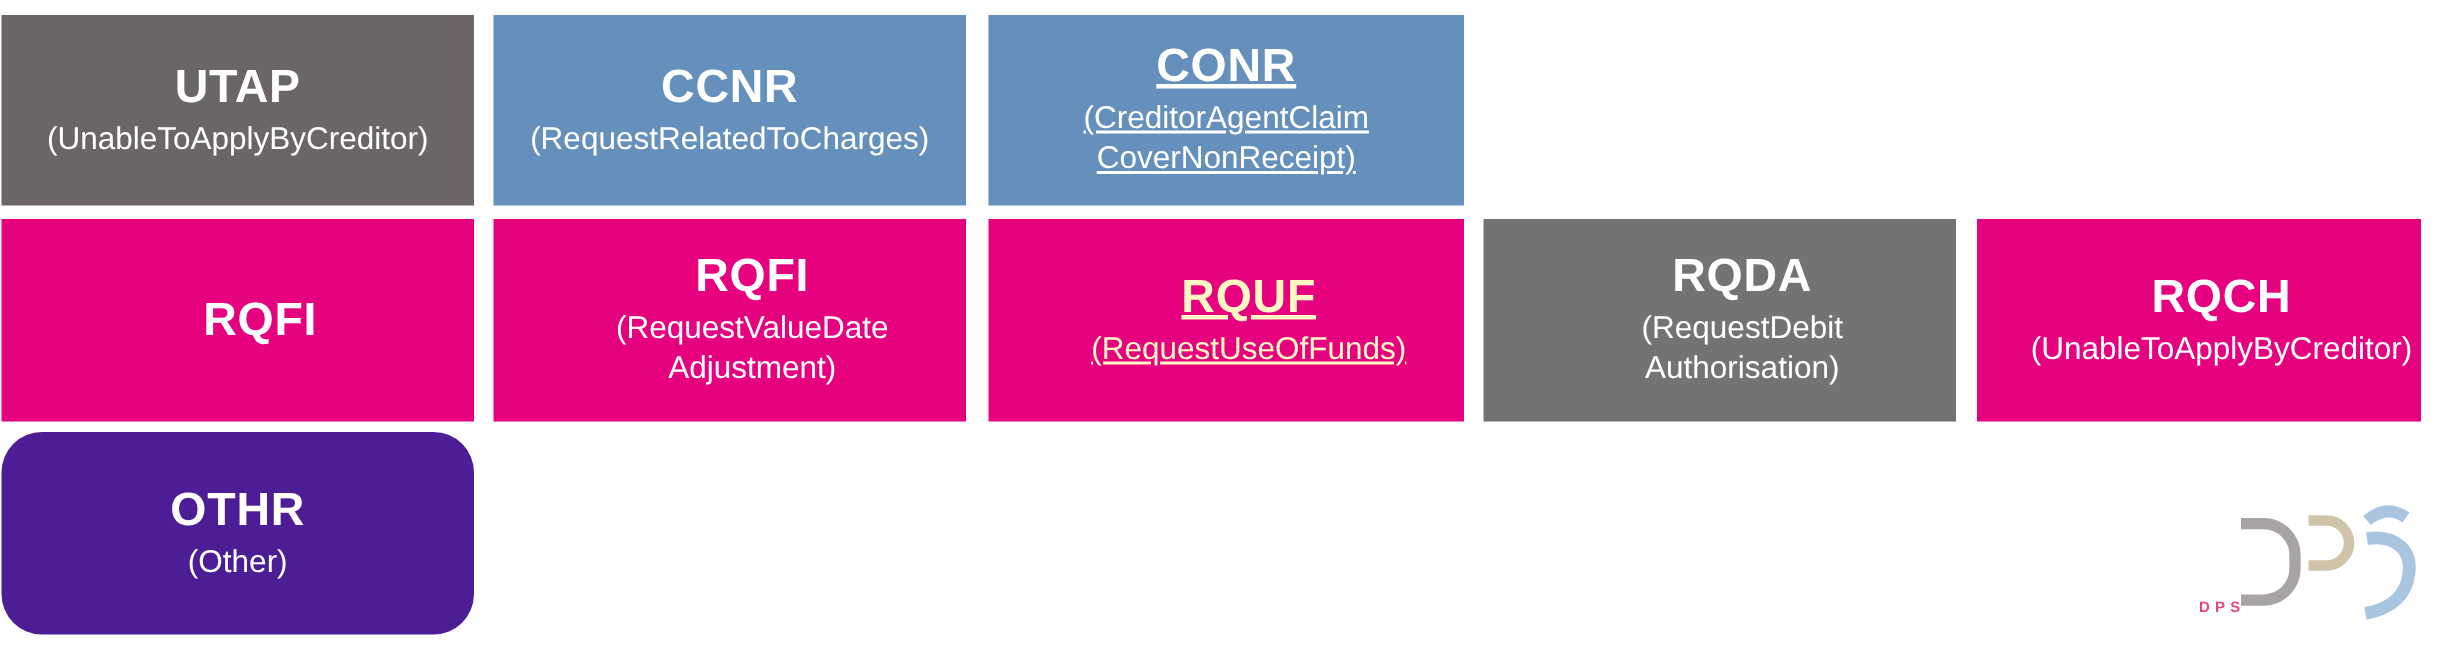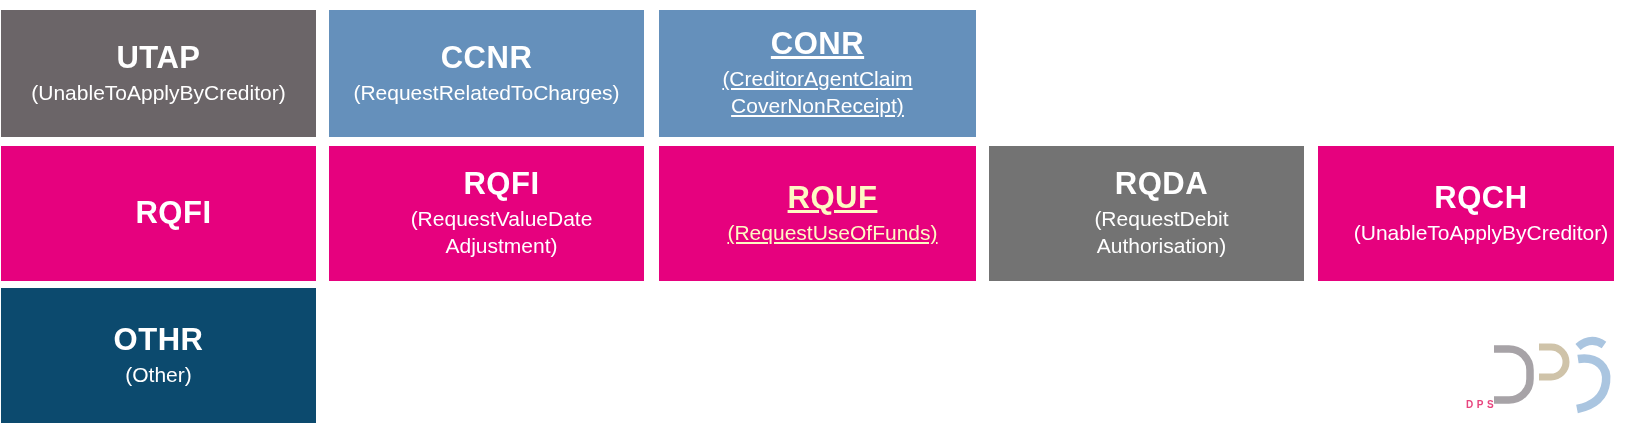--- a/index.html
+++ b/index.html
@@ -78,21 +78,21 @@
       </div>
       <div class="box r2 c4" style="background: #737373; color: rgb(255, 255, 255);">
         <div class="box-code">RQDA</div>
         <div class="box-name">(RequestDebit
 Authorisation)</div>
       </div>
       <div class="box r2 c5" style="background: rgb(230, 1, 126); color: rgb(255, 255, 255);">
         <div class="box-code">RQCH</div>
         <div class="box-name">(UnableToApplyByCreditor)</div>
       </div>
-      <div class="box r3 c1" style="background: #0c4a6e; color: rgb(255, 255, 255);">
+      <div class="box r3 c1" style="background: #4c1d95; color: rgb(255, 255, 255); border-radius: 27px;">
         <div class="box-code">OTHR</div>
         <div class="box-name">(Other)</div>
       </div>
     </div>
 
   <svg class="logo" viewBox="0 0 160 88" width="160" height="88" xmlns="http://www.w3.org/2000/svg">
     <text x="8" y="76" font-size="10" letter-spacing="3.5" fill="#e8457e">DPS</text>
     <path d="M36,17 H51 A21 21 0 0 1 72 38 V47 A21 21 0 0 1 51 68 H36" fill="none" stroke-width="7.5" stroke="#a7a3a7"></path>
     <path d="M81,15 H93 A15 15 0 0 1 93 45 H81" fill="none" stroke-width="7" stroke="#cfc3a9"></path>
     <path d="M146,13 Q133,4 120,15" fill="none" stroke-width="8" stroke="#aac5e0"></path>

